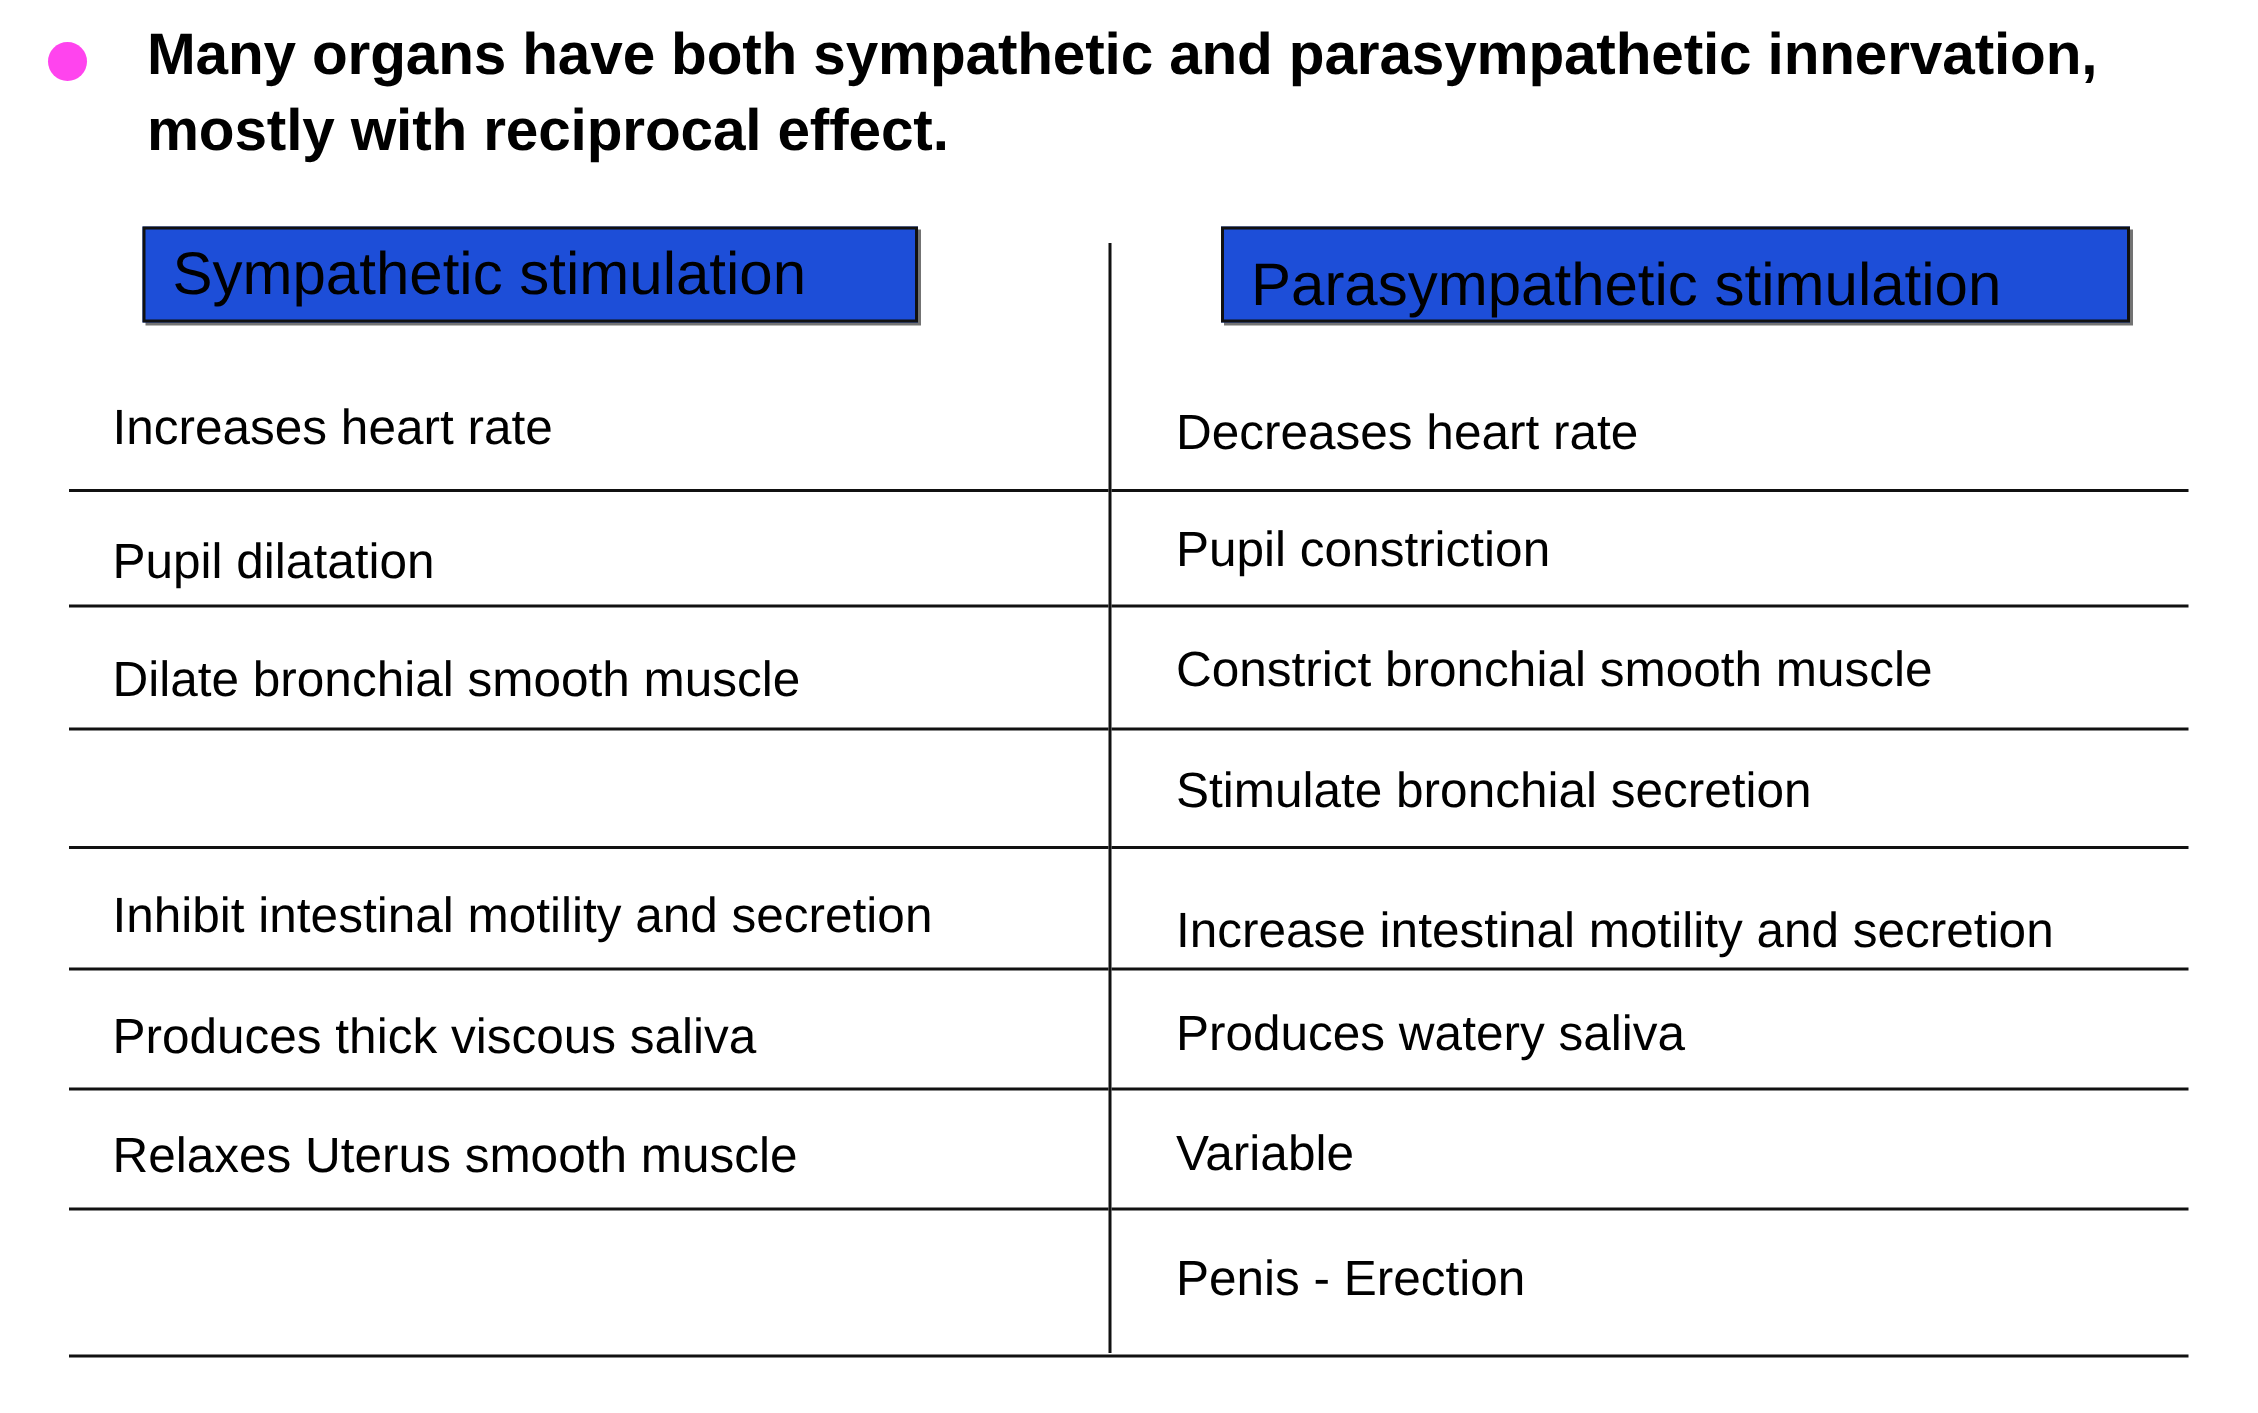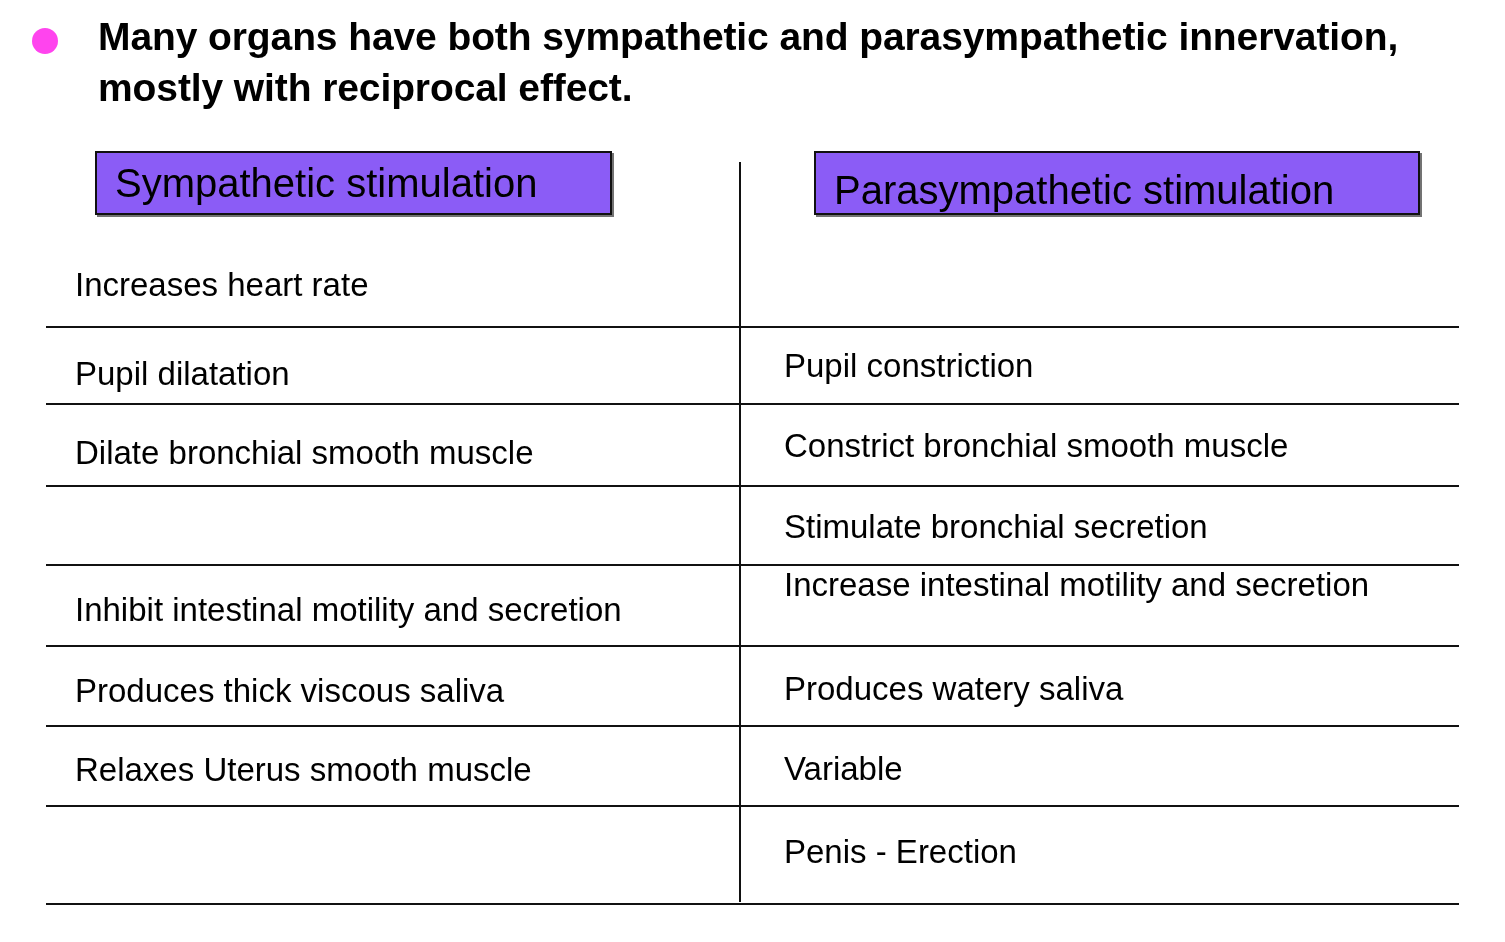--- a/index.html
+++ b/index.html
@@ -41,21 +41,21 @@
     line-height: 1.30;
     letter-spacing: -0.1px;
     max-width: 1350px;
   }
 
   
   .hdr-box {
     position: absolute;
     border: 2px solid #111111;
     box-shadow: 2px 2px 0 rgba(0,0,0,0.55);
-    background: #8b5cf6;
+    background: #1d4ed8;
     box-sizing: border-box;
     display: flex;
     align-items: center;
     font-size: 40px;
     height: 64px;
   }
   .hdr-box span { padding-left: 18px; white-space: nowrap; }
   #hdr-sym  { left: 95px;  top: 151px; width: 517px; }
   #hdr-para { left: 814px; top: 151px; width: 606px; align-items: flex-end; }
 
@@ -122,20 +122,21 @@
   <div class="hline right" style="top:805px"></div>
   <div class="hline full" style="top:903px"></div>
 
   <div class="cell left" style="top:268px">Increases heart rate</div>
   <div class="cell left" style="top:357px">Pupil dilatation</div>
   <div class="cell left" style="top:436px">Dilate bronchial smooth muscle</div>
   <div class="cell left" style="top:593px">Inhibit intestinal motility and secretion</div>
   <div class="cell left" style="top:674px">Produces thick viscous saliva</div>
   <div class="cell left" style="top:753px">Relaxes Uterus smooth muscle</div>
 
+  <div class="cell right" style="top:271px">Decreases heart rate</div>
   <div class="cell right" style="top:349px">Pupil constriction</div>
   <div class="cell right" style="top:429px">Constrict bronchial smooth muscle</div>
   <div class="cell right" style="top:510px">Stimulate bronchial secretion</div>
-  <div class="cell right" style="top:568px">Increase intestinal motility and secretion</div>
+  <div class="cell right" style="top:603px">Increase intestinal motility and secretion</div>
   <div class="cell right" style="top:672px">Produces watery saliva</div>
   <div class="cell right" style="top:752px">Variable</div>
   <div class="cell right" style="top:835px">Penis - Erection</div>
 </div>
 
 </body></html>

